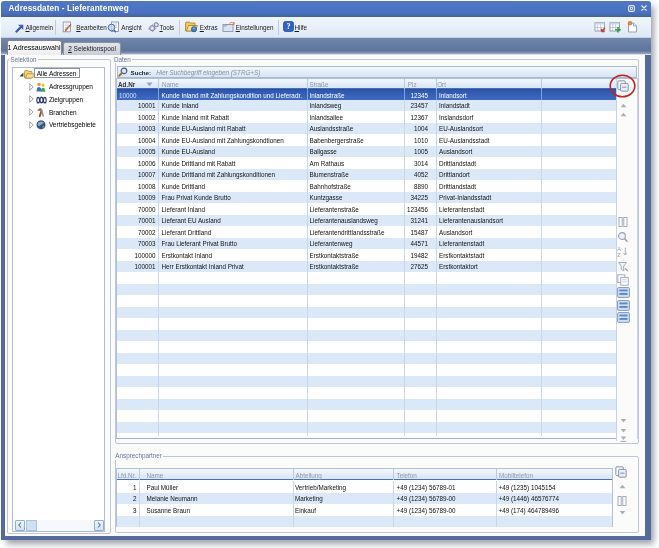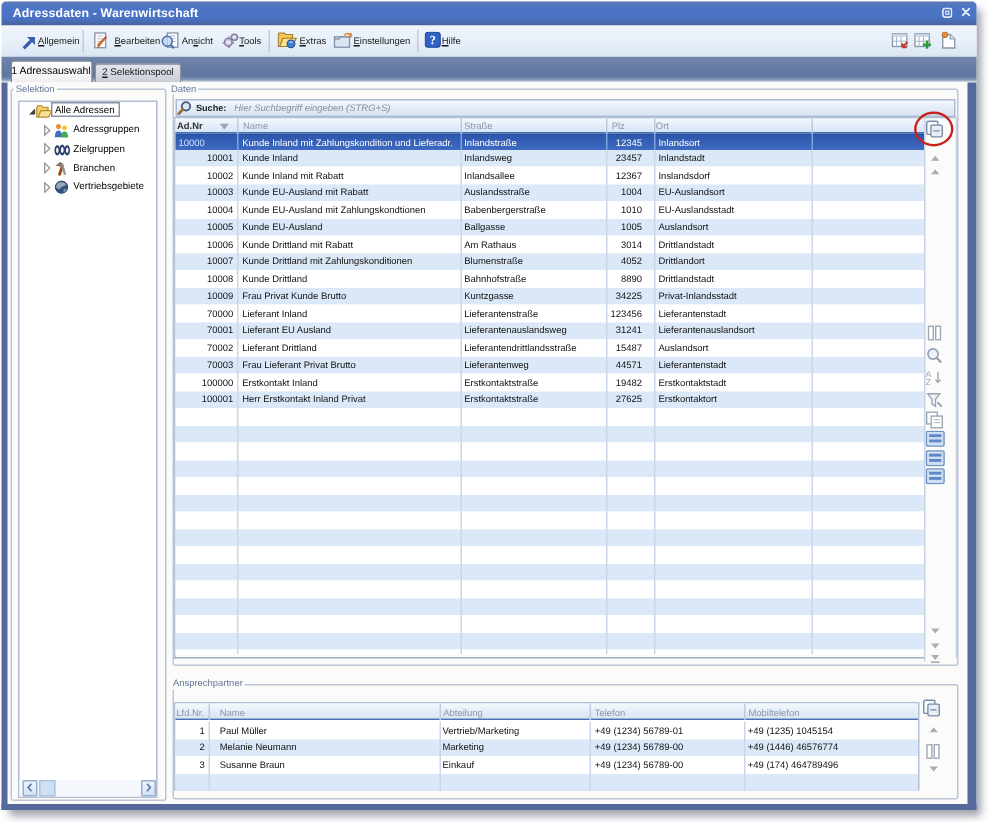--- a/index.html
+++ b/index.html
@@ -4,21 +4,21 @@
 html,body { width:659px; height:548px; background:#fff; font-family:"Liberation Sans",sans-serif; overflow:hidden; }
 #page { position:absolute; left:0; top:0; width:659px; height:548px; }
 #winbg { position:absolute; left:1px; top:1px; width:649.5px; height:539px; background:#fbfbfa; border-radius:3px 3px 0 0; box-shadow:4px 4.5px 6px -1px rgba(105,110,125,0.65); }
 u { text-decoration:underline; text-underline-offset:1px; }
 svg { display:block; }
 </style></head>
 <body>
 <div id="page">
 <div id="winbg"></div>
 <div style="position:absolute;left:1px;top:1px;width:649.5px;height:15.5px;background:linear-gradient(180deg,#5b77b0 0%,#4d76c8 22%,#4a72c2 70%,#47629c 100%);border-radius:3px 3px 0 0;"></div>
-<span style="position:absolute;left:8.5px;top:4.3px;font-size:8.2px;color:#fff;font-weight:bold;line-height:9.2px;white-space:nowrap;letter-spacing:0.12px;">Adressdaten - Warenwirtschaft</span>
+<span style="position:absolute;left:8.5px;top:4.3px;font-size:8.2px;color:#fff;font-weight:bold;line-height:9.2px;white-space:nowrap;letter-spacing:0.12px;">Adressdaten - Lieferantenweg</span>
 <svg style="position:absolute;left:627.8px;top:4.8px" width="7" height="7" viewBox="0 0 7 7">
       <rect x="0.6" y="0.6" width="5.8" height="5.8" rx="1.4" fill="none" stroke="#dfe7f5" stroke-width="1.1"></rect>
       <rect x="2.5" y="2.5" width="2" height="2" fill="none" stroke="#dfe7f5" stroke-width="0.8"></rect>
     </svg>
 <svg style="position:absolute;left:640.5px;top:5px" width="6" height="6" viewBox="0 0 6 6">
       <path d="M0.8 0.8 L5.2 5.2 M5.2 0.8 L0.8 5.2" stroke="#e8eef8" stroke-width="1.25" stroke-linecap="round"></path>
     </svg>
 <div style="position:absolute;left:1px;top:16.5px;width:649.5px;height:21px;background:linear-gradient(180deg,#f0f5fc 0%,#e7eff9 55%,#dce8f5 100%);border-bottom:0.5px solid #c5d1e2;"></div>
 <div style="position:absolute;left:13.5px;top:23px">
       <svg width="11" height="11" viewBox="0 0 11 11">

